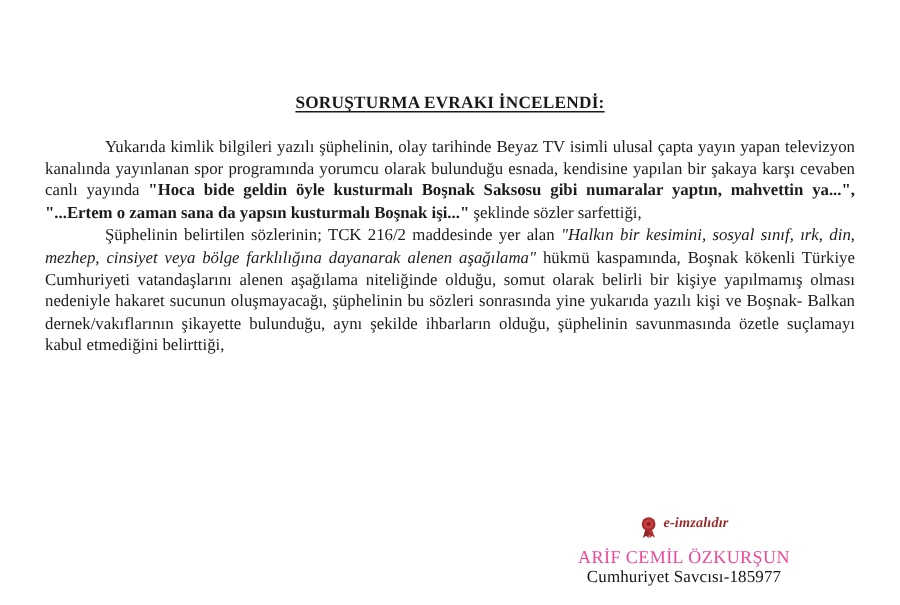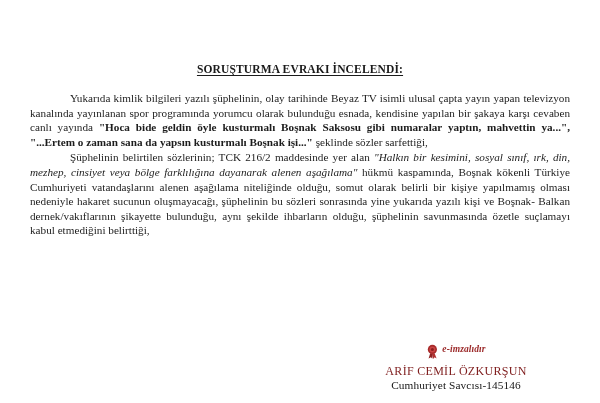--- a/index.html
+++ b/index.html
@@ -81,21 +81,21 @@
     font-style: italic;
     font-weight: bold;
     font-size: 9.5px;
     color: #9c2b2b;
     letter-spacing: 0.1px;
   }
   .sig-name {
     font-size: 12px;
     letter-spacing: 0.3px;
     margin-top: 2px;
-    color: #7f1d1d;
+    color: #ec4899;
     white-space: nowrap;
   }
   .sig-role {
     font-size: 11.3px;
     letter-spacing: 0.1px;
     margin-top: 0px;
     color: #141414;
     white-space: nowrap;
   }
 </style>
@@ -123,16 +123,16 @@
           <path d="M4.2 9.2 L2.6 14.6 L4.9 13.2 L6.3 14.8 L7.0 9.6 Z" fill="#8e2222"></path>
           <path d="M8.6 9.2 L10.6 14.4 L8.6 13.3 L7.2 14.9 L6.2 9.6 Z" fill="#b03232"></path>
           <circle cx="6.4" cy="5.4" r="4.6" fill="#a82a2a"></circle>
           <circle cx="6.4" cy="5.4" r="3.0" fill="#c94545"></circle>
           <circle cx="6.4" cy="5.4" r="1.5" fill="#8e1f1f"></circle>
         </svg>
       </span>
       <span class="eimza-text">e-imzalıdır</span>
     </div>
     <div class="sig-name">ARİF CEMİL ÖZKURŞUN</div>
-    <div class="sig-role">Cumhuriyet  Savcısı-145146</div>
+    <div class="sig-role">Cumhuriyet  Savcısı-185977</div>
   </div>
 
 </div>
 
 </body></html>

